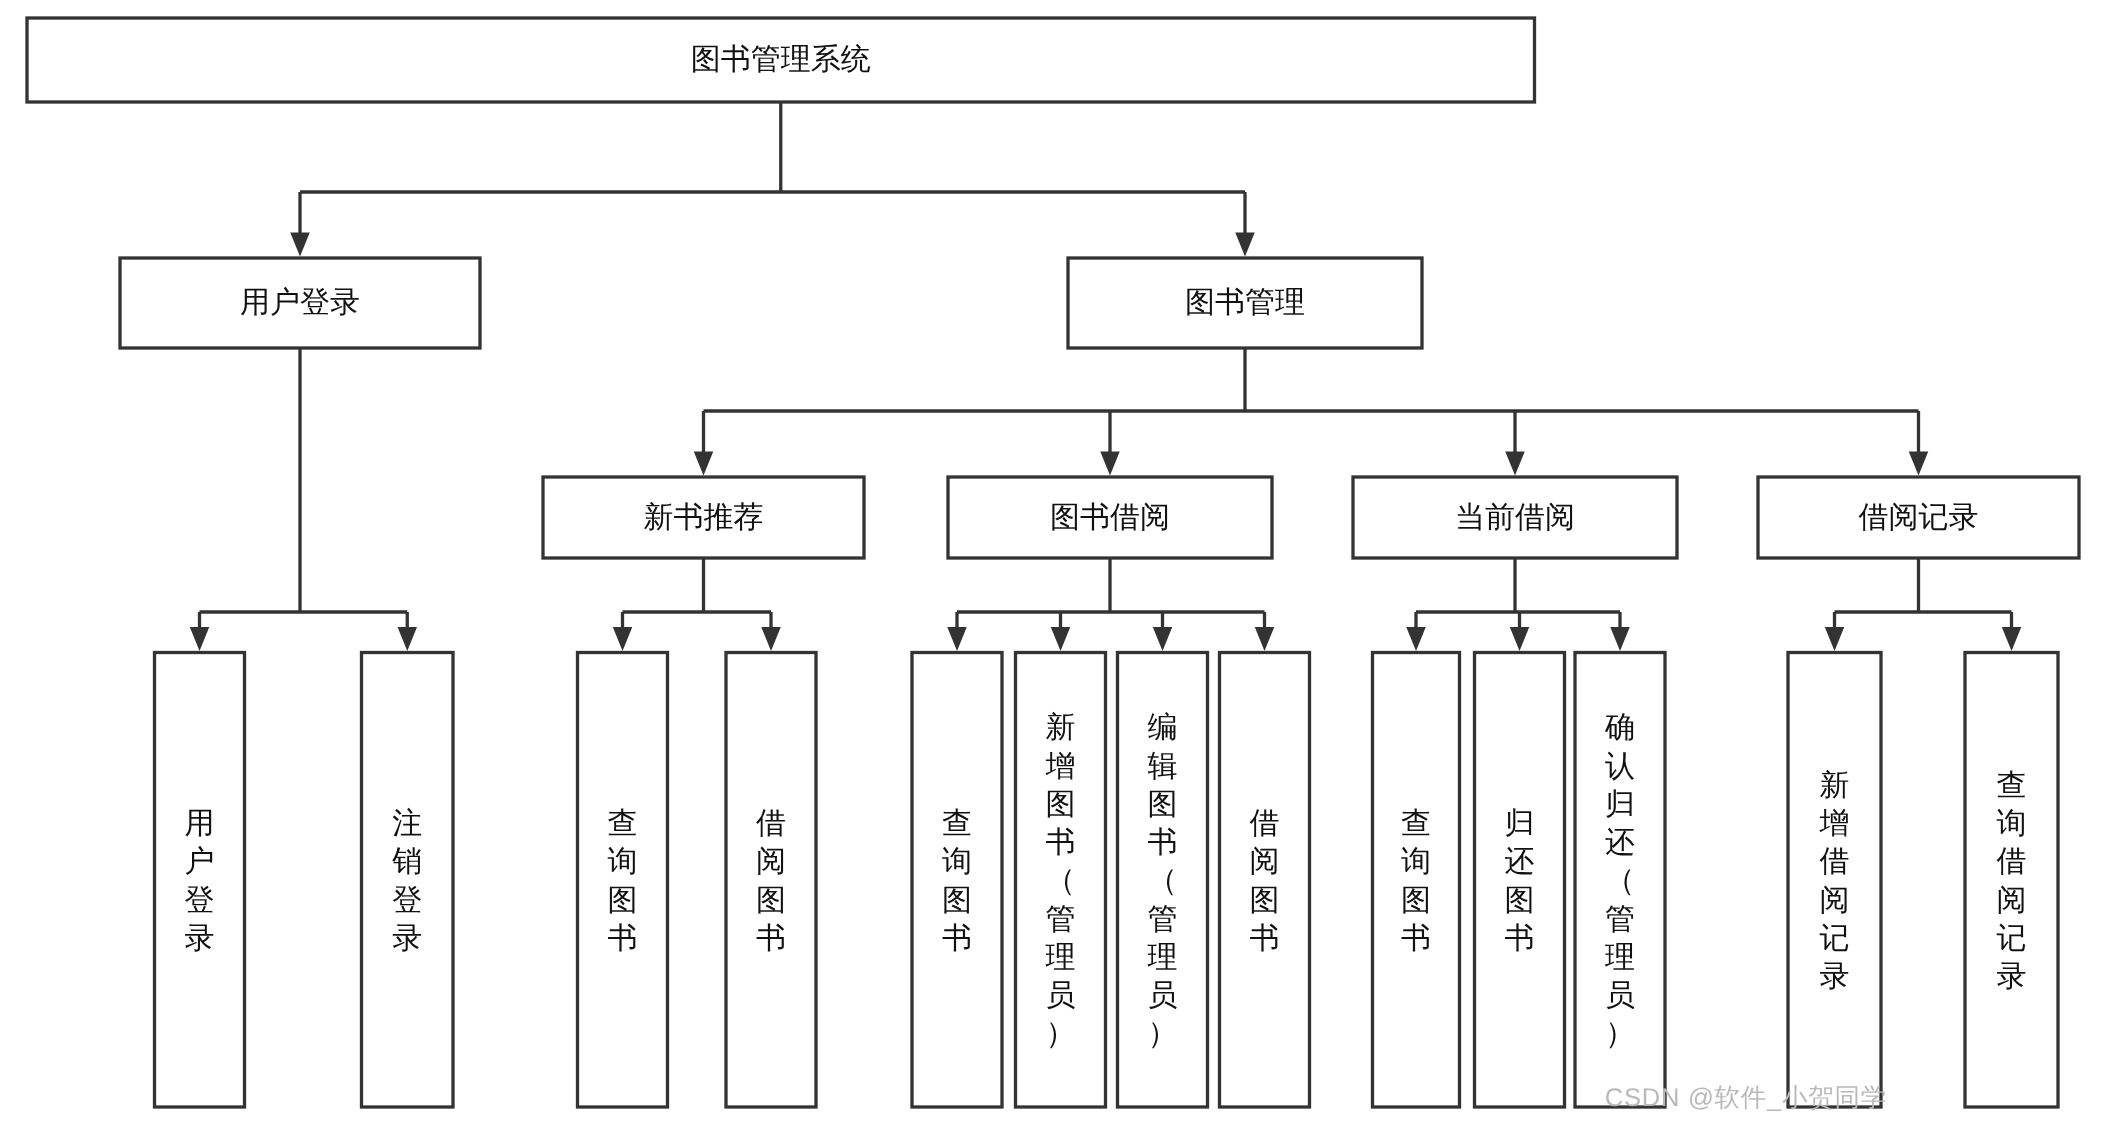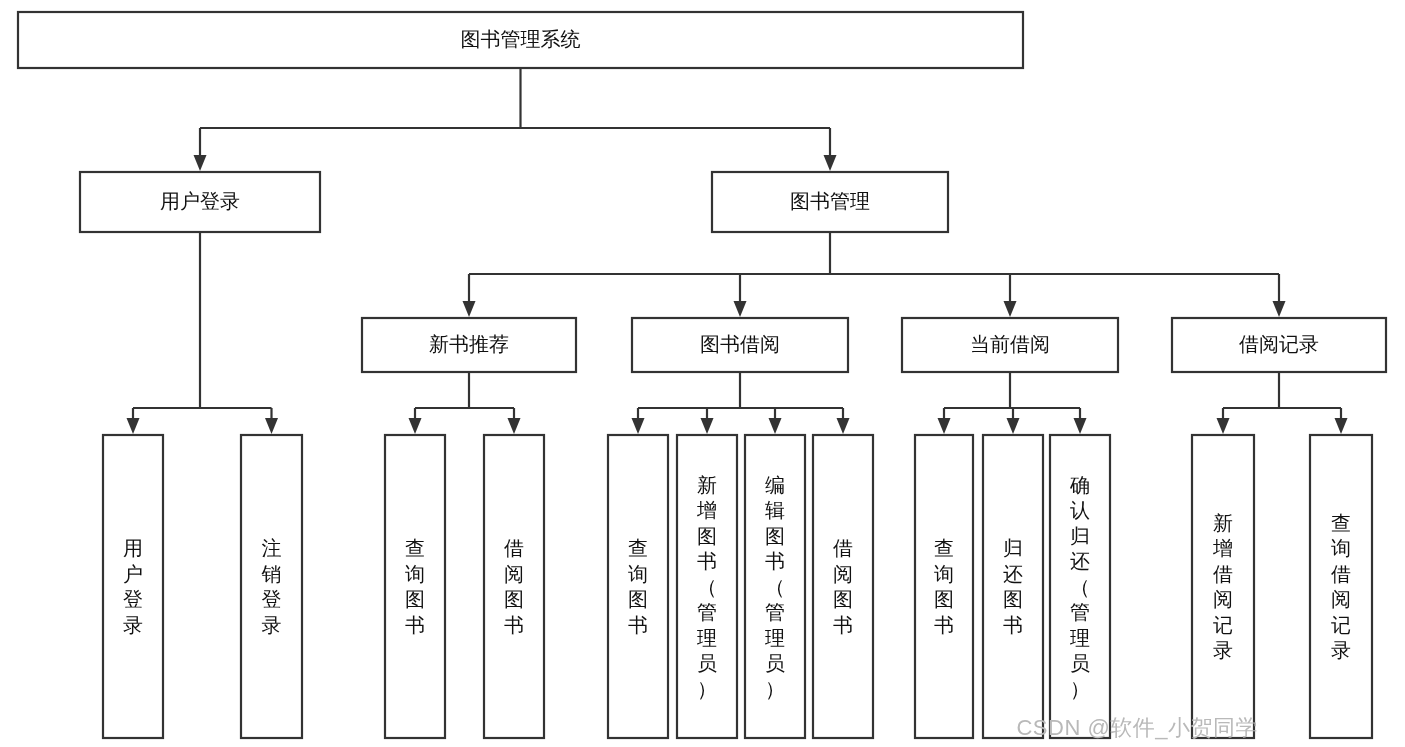--- a/index.html
+++ b/index.html
@@ -53,21 +53,21 @@
   }
   .arrow-head {
     fill: #333333;
     stroke: none;
   }
   .watermark {
     position: absolute;
     right: 8px;
     bottom: 4px;
     font-family: "Liberation Sans", "DejaVu Sans", sans-serif;
-    font-size: 22px;
+    font-size: 17px;
     color: #b9b9b9;
     white-space: nowrap;
     letter-spacing: 0.5px;
     pointer-events: none;
   }
 </style>
 </head>
 <body>
 
 <div id="diagram-root">

